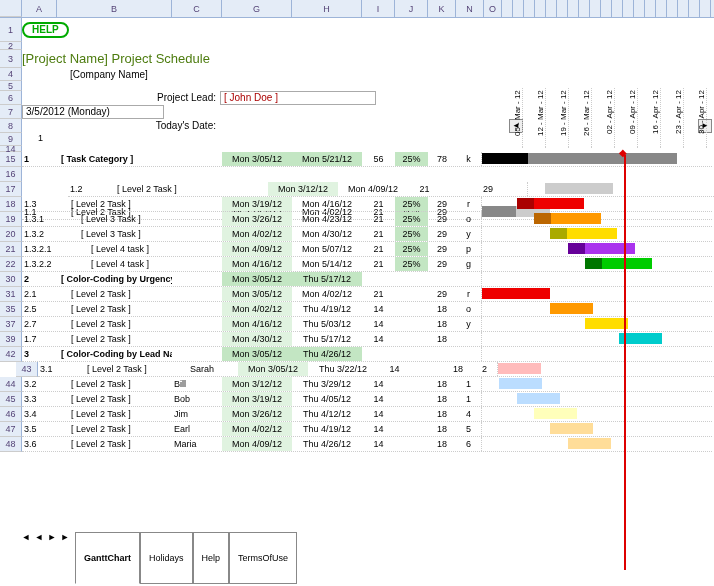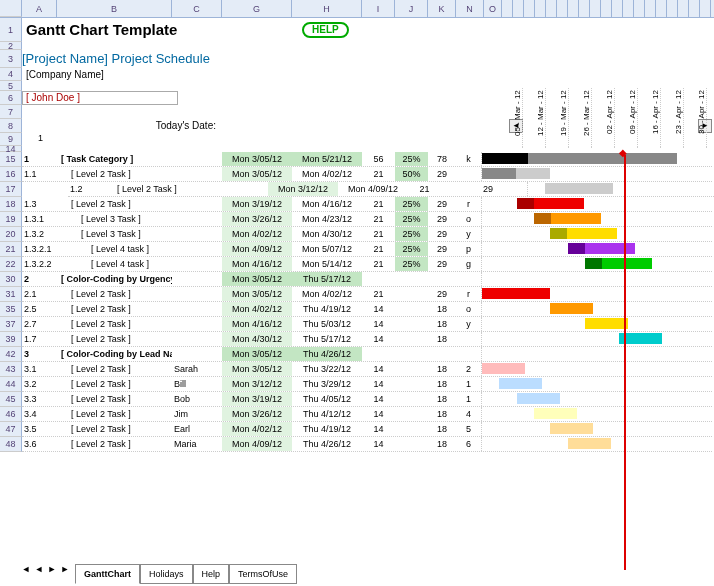--- a/index.html
+++ b/index.html
@@ -3,40 +3,40 @@
 <meta charset="utf-8">
 <style>
 * { box-sizing: border-box; margin: 0; padding: 0; }
 body { font-family: Arial, sans-serif; font-size: 10px; background: white; width: 714px; height: 586px; overflow: hidden; position: relative; }
 .col-headers { display: flex; background: #e4ecf7; border-bottom: 1px solid #9db4d8; height: 18px; }
 .col-h { border-right: 1px solid #9db4d8; text-align: center; line-height: 18px; color: #547; font-size: 9px; }
 .row-h { width: 22px; background: #e4ecf7; border-right: 1px solid #9db4d8; border-bottom: 1px solid #ccc; text-align: center; font-size: 9px; color: #547; flex-shrink: 0; line-height: 14px; }
 .row { display: flex; height: 14px; align-items: stretch; }
 .title { font-size: 15px; font-weight: bold; padding-left: 4px; line-height: 24px; }
 .copyright { font-size: 9px; color: #555; line-height: 24px; }
-.subtitle { font-size: 13px; color: #0369a1; padding-left: 0; line-height: 18px; }
+.subtitle { font-size: 13px; color: #4d7c0f; padding-left: 0; line-height: 18px; }
 .meta-label { text-align: right; padding-right: 4px; font-size: 10px; line-height: 14px; }
 .meta-val { border: 1px solid #aaa; padding: 0 3px; font-size: 10px; line-height: 12px; }
 .meta-val.red-in { color: #a00; }
 .help-btn { border: 2px solid #0a0; background: white; border-radius: 12px; padding: 0 8px; font-weight: bold; color: #0a0; font-size: 10px; cursor: pointer; height: 16px; line-height: 12px; }
 .nav-btn { width: 14px; height: 14px; border: 1px solid #888; background: #eee; font-size: 8px; cursor: pointer; text-align: center; line-height: 12px; }
 .date-headers { display: flex; position: absolute; top: 88px; left: 500px; }
 .date-header { width: 23px; height: 60px; font-size: 8px; writing-mode: vertical-lr; transform: rotate(180deg); text-align: right; padding-bottom: 2px; border-left: 1px dotted #ccc; }
 .grid-header { display: flex; font-weight: bold; font-size: 9px; border-bottom: 2px solid #888; height: 28px; align-items: flex-end; padding-bottom: 2px; }
 .gh { padding: 0 2px; }
 .task-row { display: flex; height: 15px; border-bottom: 1px dotted #ccc; }
 .cell { padding: 0 2px; font-size: 9px; line-height: 15px; overflow: hidden; white-space: nowrap; }
 .cell.center { text-align: center; }
 .cell.bold { font-weight: bold; }
 .cell.green-bg { background: #c3e6c3; }
 .cell.lt-green { background: #e0f3e0; }
 .gantt-area { position: relative; flex: 1; border-left: 1px dotted #ccc; }
 .bar { position: absolute; height: 11px; top: 1px; }
 .sheet-tabs { position: absolute; bottom: 2px; left: 20px; display: flex; font-size: 9px; }
-.sheet-tab { padding: 4px 8px; border: 1px solid #888; background: white; cursor: pointer; }
+.sheet-tab { padding: 20px 8px; border: 1px solid #888; background: white; cursor: pointer; }
 .sheet-tab.active { background: white; font-weight: bold; border-bottom: 1px solid white; }
 .tab-nav { display: flex; gap: 1px; margin-right: 4px; }
 .tab-nav span { width: 12px; text-align: center; cursor: pointer; }
 .main-area { position: relative; }
 #gantt-today { position: absolute; left: 624px; top: 155px; height: 415px; width: 2px; background: #d00; z-index: 5; }
 #gantt-today::before { content: '◆'; color: #d00; position: absolute; top: -8px; left: -5px; font-size: 10px; }
 </style>
 </head>
 <body>
 
@@ -73,49 +73,50 @@
       <div class="col-h" style="width: 11px;"></div>
       <div class="col-h" style="width: 11px;"></div>
       <div class="col-h" style="width: 11px;"></div>
     </div>
 </div>
 
 <div class="main-area" id="main">
 <div class="row" style="height: 24px;">
       <div class="row-h" style="height: 24px; line-height: 24px;">1</div>
       <div style="display: flex; width: 690px; align-items: center;">
-        <div class="title" style="width:280px">Gantt Chart Template</div>
 <button class="help-btn">HELP</button>
       </div>
     </div>
     <div class="row" style="height: 8px;">
       <div class="row-h" style="height: 8px; line-height: 8px;">2</div>
       <div></div>
     </div>
     <div class="row" style="height: 18px;">
       <div class="row-h" style="height: 18px; line-height: 18px;">3</div>
       <div class="subtitle">[Project Name] Project Schedule</div>
     </div>
     <div class="row" style="height: 13px;">
       <div class="row-h" style="height: 13px; line-height: 13px;">4</div>
-      <div style="font-size: 10px; padding-left: 4px; line-height: 13px;">[Company Name]</div>
+      <div style="font-size: 10px; padding-left: 4px; line-height: 13px; margin-left: 44px;">[Company Name]</div>
     </div>
     <div class="row" style="height: 10px;">
       <div class="row-h" style="height: 10px; line-height: 10px;">5</div>
       <div></div>
     </div>
     <div class="row" style="height: 14px;">
       <div class="row-h" style="height: 14px; line-height: 14px;">6</div>
       <div style="display: flex; width: 690px;">
+        <div class="meta-label" style="width:198px">Project Lead:</div>
   <div class="meta-val red-in" style="width:156px">[ John Doe ]</div>
       </div>
     </div>
     <div class="row" style="height: 14px;">
       <div class="row-h" style="height: 14px; line-height: 14px;">7</div>
       <div style="display: flex; width: 690px;">
+  <div class="meta-val " style="width:142px">3/5/2012 (Monday)</div>
       </div>
     </div>
     <div class="row" style="height: 14px;">
       <div class="row-h" style="height: 14px; line-height: 14px;">8</div>
       <div style="display: flex; width: 690px;">
         <div class="meta-label" style="width:198px">Today's Date:</div>
         <div style="flex:1"></div>
     <button class="nav-btn">◄</button>
     <div style="width:175px"></div>
     <button class="nav-btn">►</button>
@@ -144,21 +145,21 @@
     <div class="cell center" style="width:28px">78</div>
     <div class="cell center" style="width:25px">k</div>
     <div class="gantt-area">
           <div class="bar" style="left:0px;width:46px;background:#000"></div>
           <div class="bar" style="left:46px;width:149px;background:#888"></div>
         </div>
       </div>
     </div>
     <div class="row" style="height: 15px;">
       <div class="row-h" style="height: 15px; line-height: 15px;">16</div>
-      <div class="task-row" style="width: 690px;">
+      <div class="task-row" style="width: 690px; margin-top: 38px;">
     <div class="cell " style="width:35px">1.1</div>
     <div class="cell " style="width:115px;padding-left:14px">[ Level 2 Task ]</div>
     <div class="cell" style="width:50px"></div>
     <div class="cell center lt-green" style="width:70px">Mon 3/05/12</div>
     <div class="cell center " style="width:70px">Mon 4/02/12</div>
     <div class="cell center" style="width:33px">21</div>
     <div class="cell center green-bg" style="width:33px">50%</div>
     <div class="cell center" style="width:28px">29</div>
     <div class="cell center" style="width:25px"></div>
     <div class="gantt-area">
@@ -365,21 +366,21 @@
     <div class="cell" style="width:50px"></div>
     <div class="cell center green-bg" style="width:70px">Mon 3/05/12</div>
     <div class="cell center green-bg" style="width:70px">Thu 4/26/12</div>
     <div class="cell center" style="width:33px"></div>
     <div class="cell center " style="width:33px"></div>
     <div class="cell center" style="width:28px"></div>
     <div class="cell center" style="width:25px"></div>
     <div class="gantt-area"></div>
       </div>
     </div>
-    <div class="row" style="height: 15px;">
+    <div class="row" style="height: 15px; padding-left: 16px;">
       <div class="row-h" style="height: 15px; line-height: 15px;">43</div>
       <div class="task-row" style="width: 690px;">
     <div class="cell " style="width:35px">3.1</div>
     <div class="cell " style="width:115px;padding-left:14px">[ Level 2 Task ]</div>
     <div class="cell" style="width:50px">Sarah</div>
     <div class="cell center lt-green" style="width:70px">Mon 3/05/12</div>
     <div class="cell center " style="width:70px">Thu 3/22/12</div>
     <div class="cell center" style="width:33px">14</div>
     <div class="cell center " style="width:33px"></div>
     <div class="cell center" style="width:28px">18</div>

